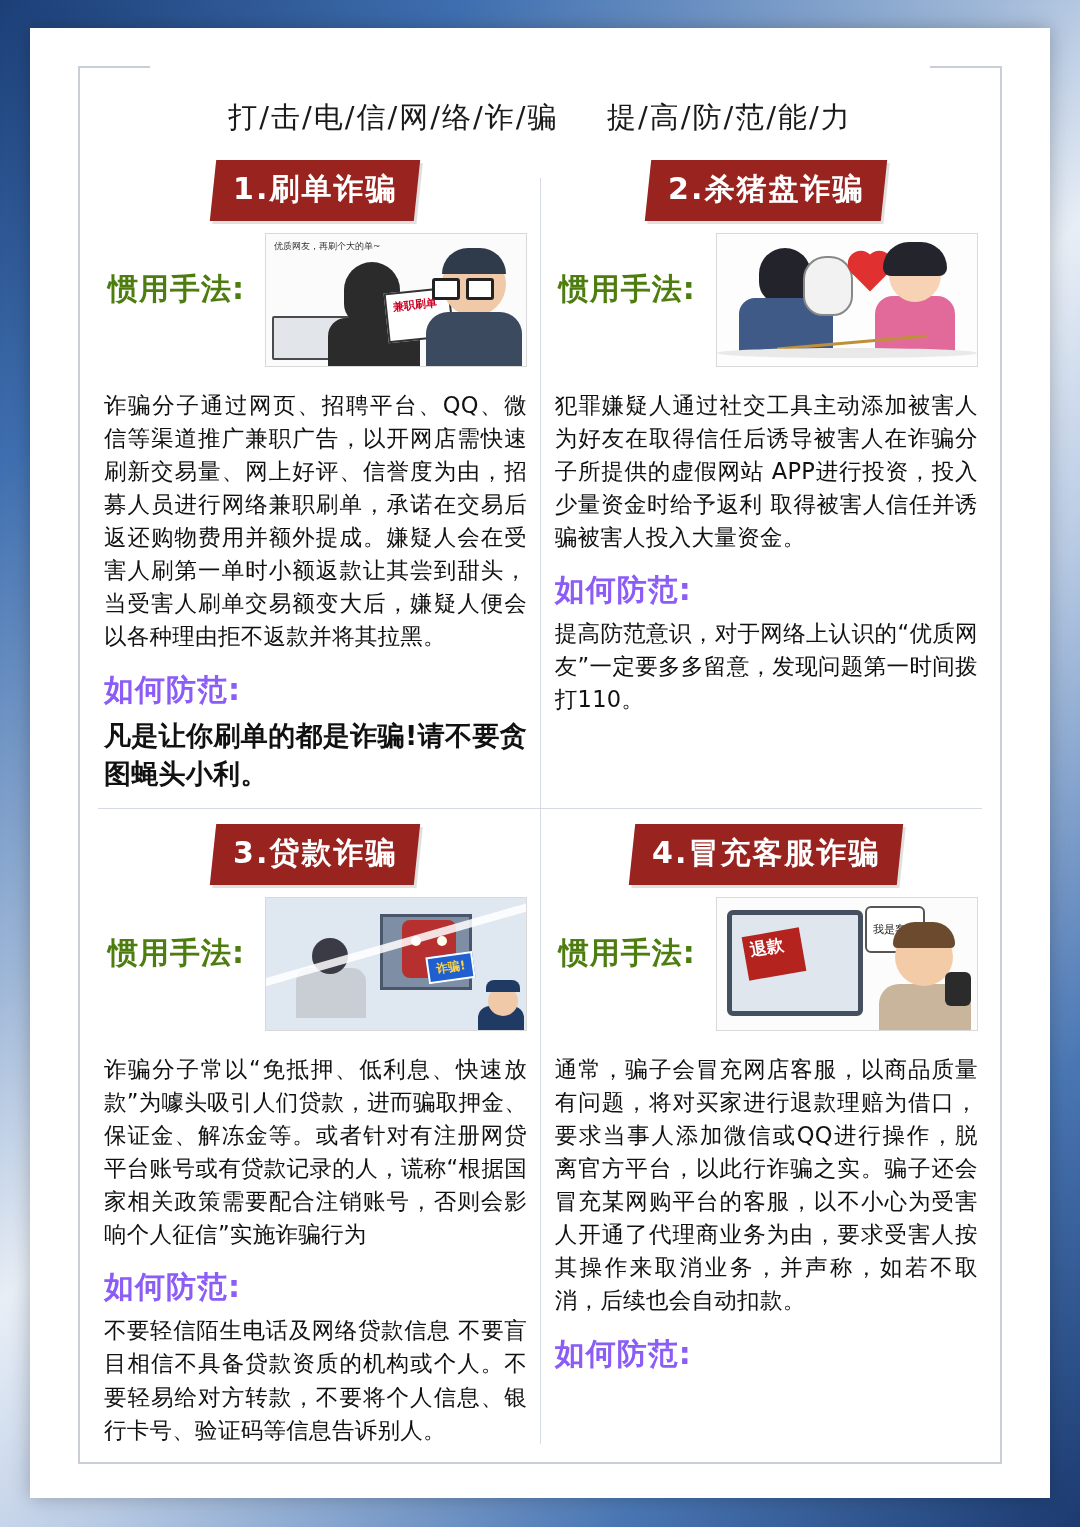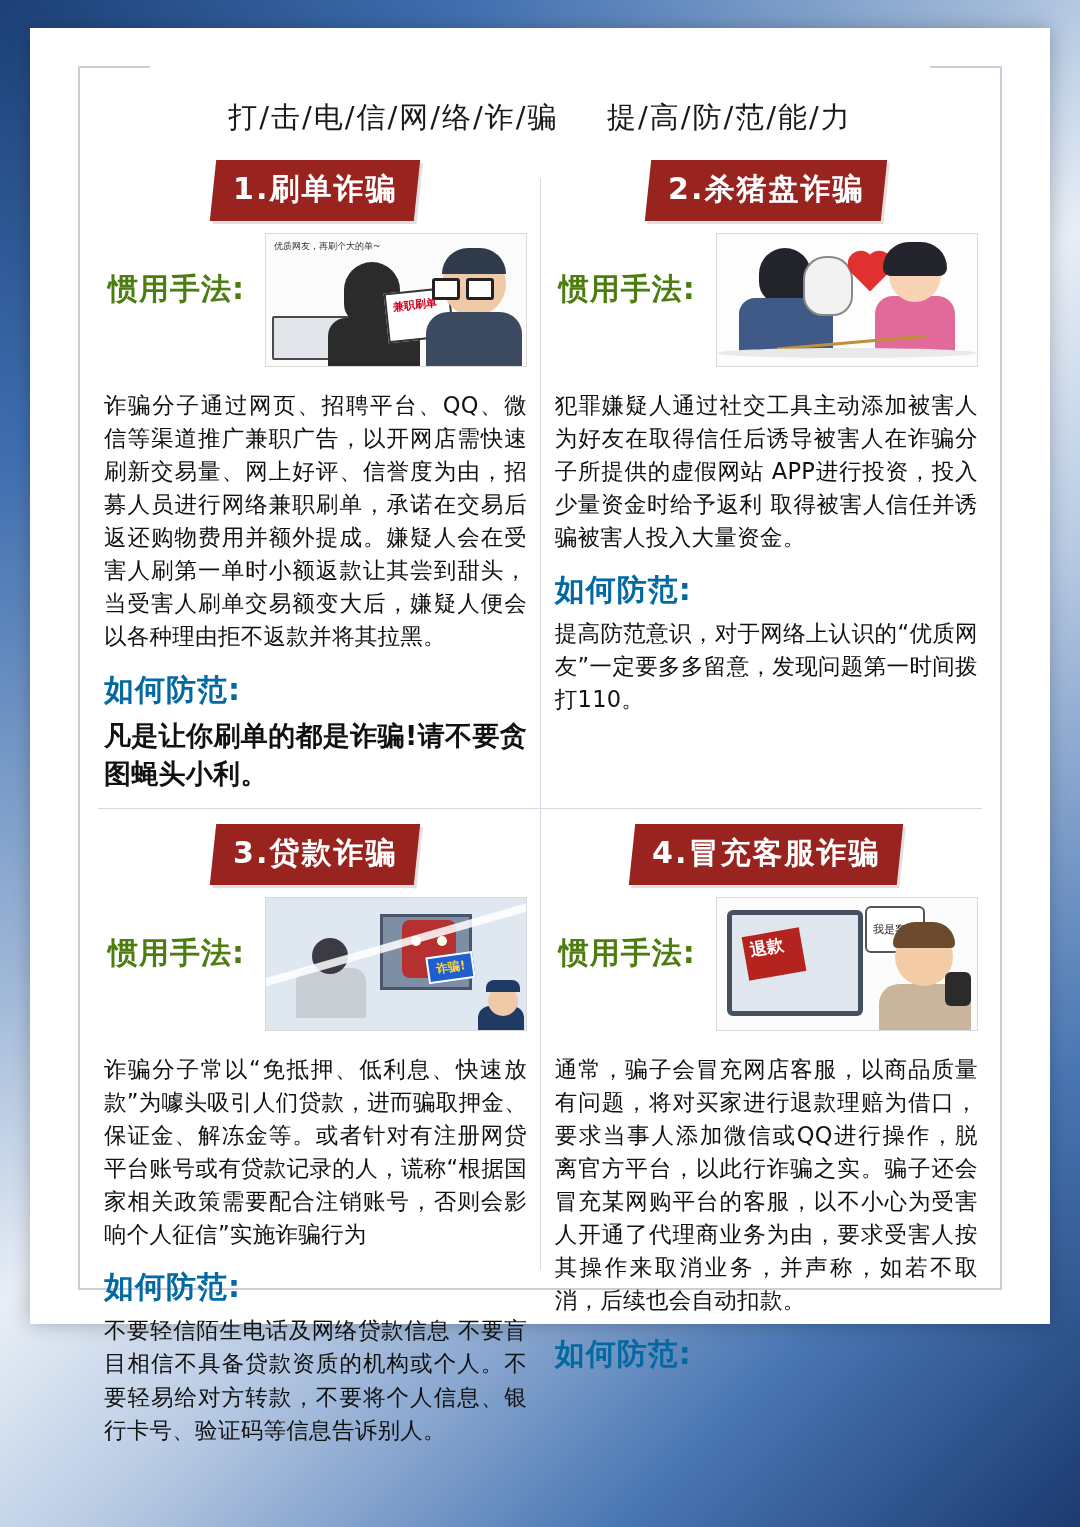--- a/index.html
+++ b/index.html
@@ -12,21 +12,21 @@
     font-family: "Liberation Sans", sans-serif;
     background: linear-gradient(135deg, #1c3f77 0%, #3f6fb0 18%, #9fb8d8 38%, #e8eef6 50%, #b9cbe4 62%, #4a77b4 82%, #1b3a70 100%);
     overflow: hidden;
   }
 
   .poster {
     position: absolute;
     left: 30px;
     top: 28px;
     width: 1020px;
-    height: 1296px;
+    height: 1470px;
     background: #ffffff;
     box-shadow: 0 0 18px rgba(0,0,0,0.25);
   }
 
   .inner-frame {
     position: absolute;
     left: 48px;
     top: 38px;
     right: 48px;
     bottom: 34px;
@@ -143,21 +143,21 @@
     color: #111;
     letter-spacing: 0.3px;
     margin-top: 24px;
     text-align: justify;
   }
 
   .prevent-label {
     font-family: "DejaVu Sans", sans-serif;
     font-size: 30px;
     font-weight: bold;
-    color: #0369a1;
+    color: #8b5cf6;
     letter-spacing: 1px;
     margin-top: 16px;
     margin-bottom: 6px;
   }
   .prevent-text {
     font-family: "DejaVu Sans", sans-serif;
     font-size: 22.5px;
     line-height: 1.47;
     color: #111;
     letter-spacing: 0.3px;

